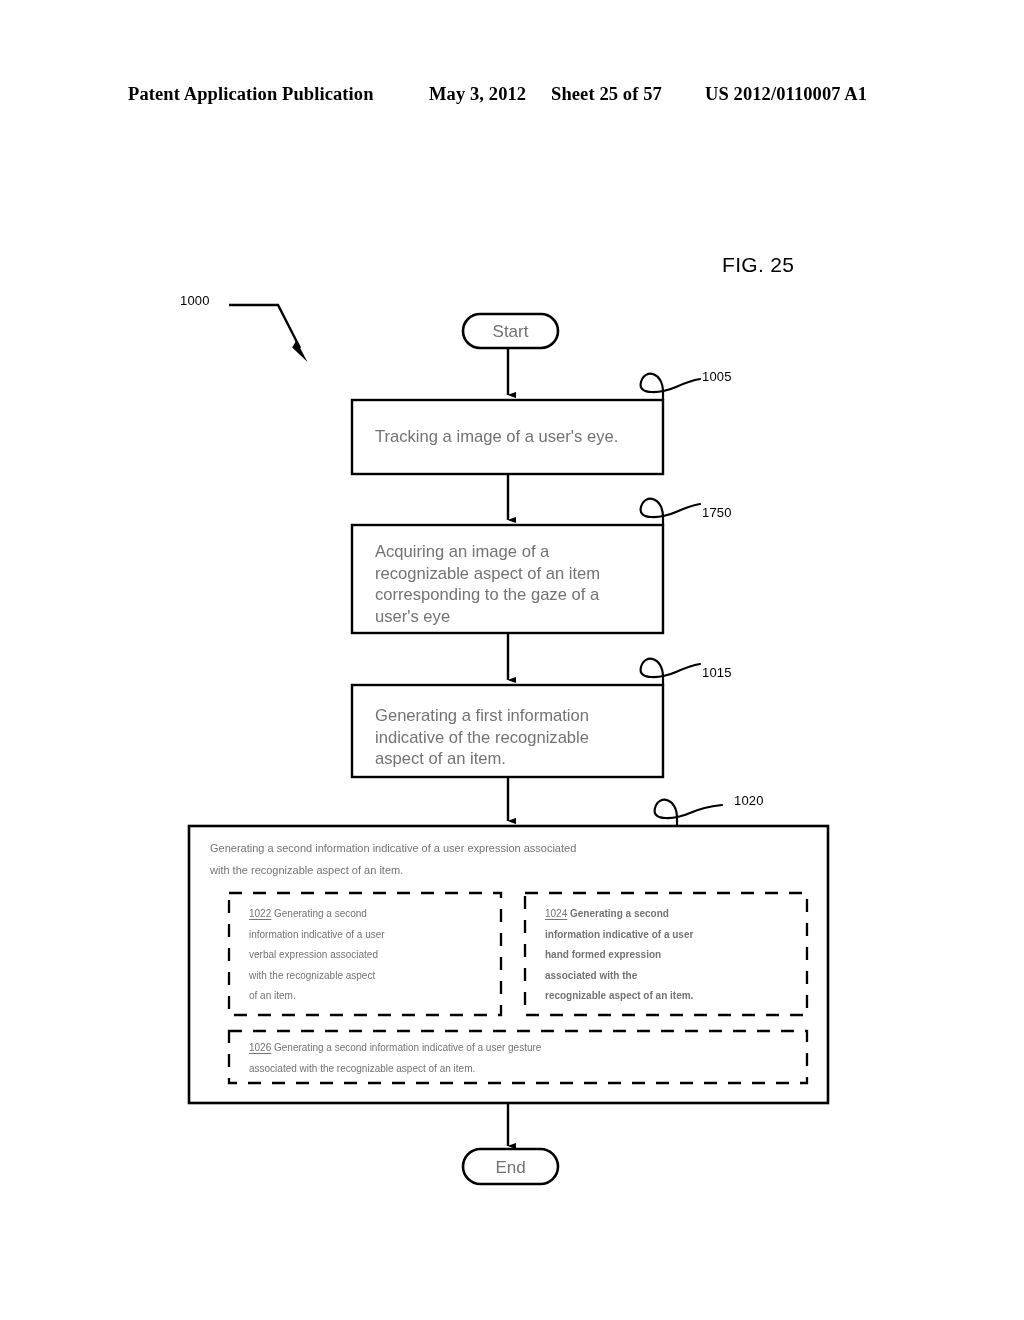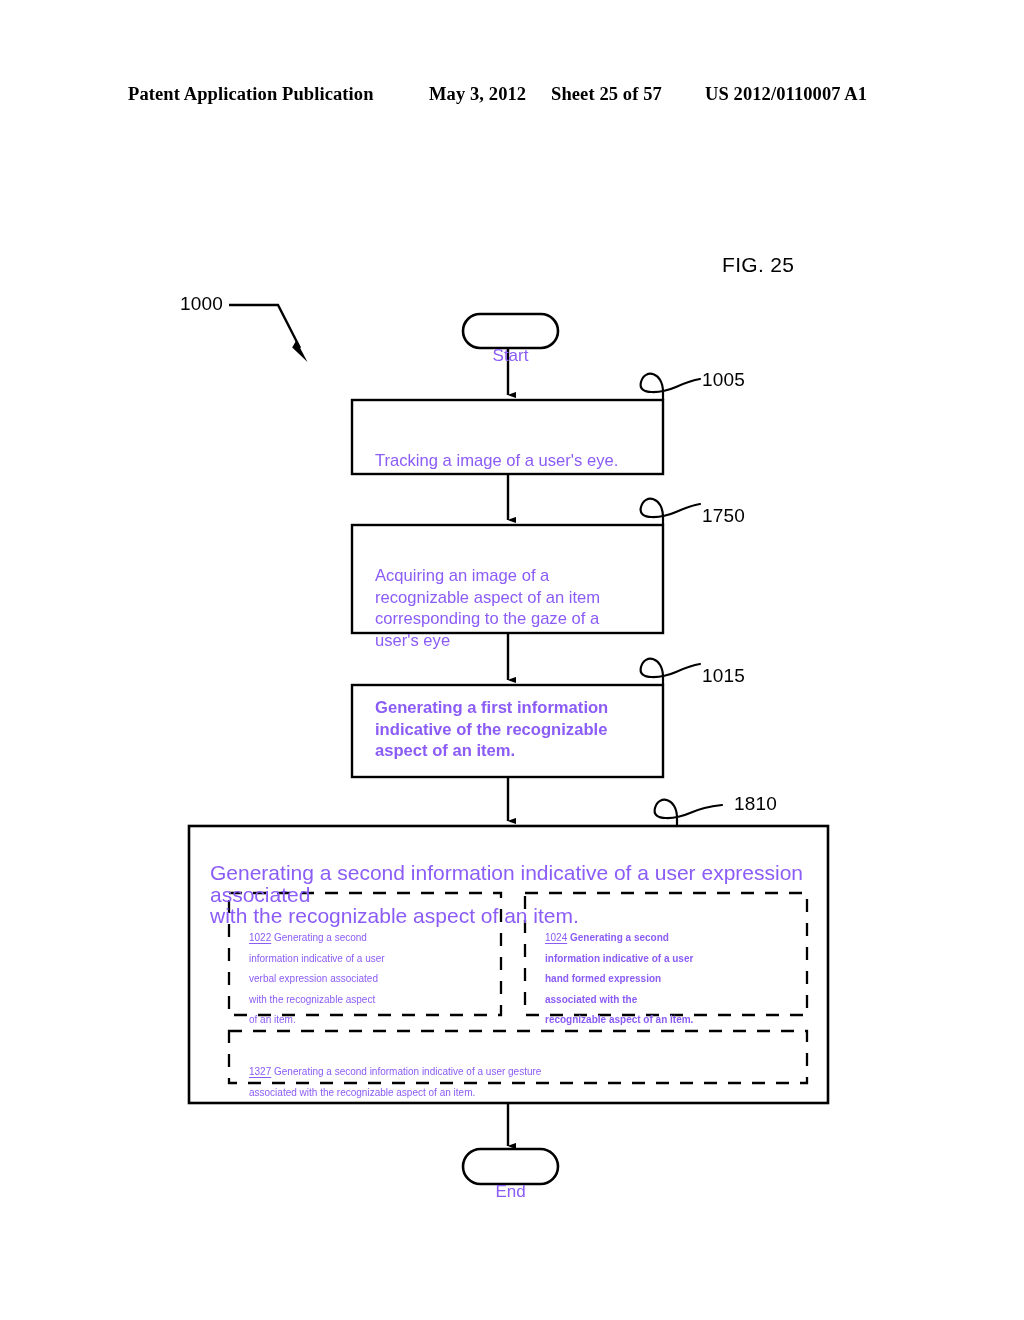--- a/index.html
+++ b/index.html
@@ -51,50 +51,49 @@
     left: 0;
     top: 0;
     width: 1024px;
     height: 1320px;
   }
 
   
   .node-text {
     position: absolute;
     font-family: "Liberation Sans", sans-serif;
-    color: #8b5cf6;
+    color: #737373;
     white-space: pre-line;
-    margin-top: 24px;
   }
 
   .terminal-label {
     font-size: 17px;
     text-align: center;
     width: 100%;
   }
 
   .process-text {
     font-size: 16.6px;
     line-height: 21.5px;
   }
 
   .big-box-header {
-    font-size: 21px;
+    font-size: 11px;
     line-height: 21.5px;
   }
 
   .sub-box-text {
     font-size: 10px;
     line-height: 20.6px;
   }
 
   .ref-num {
     position: absolute;
     font-family: "Liberation Sans", sans-serif;
-    font-size: 19px;
+    font-size: 13px;
     letter-spacing: 0.2px;
   }
 
   .sub-ref {
     text-decoration: underline;
     text-underline-offset: 2px;
   }
 </style>
 </head>
 <body>
@@ -163,37 +162,37 @@
 
 <div class="node-text process-text" style="left:375px; top:426px; width:280px;">Tracking a image of a user's eye.</div>
 <div class="ref-num" style="left:702px; top:369px;">1005</div>
 
 <div class="node-text process-text" style="left:375px; top:541px; width:280px;">Acquiring an image of a
 recognizable aspect of an item
 corresponding to the gaze of a
 user's eye</div>
 <div class="ref-num" style="left:702px; top:505px;">1750</div>
 
-<div class="node-text process-text" style="left:375px; top:673px; width:280px;font-weight:bold;">Generating a first information
+<div class="node-text process-text" style="left:375px; top:705px; width:280px;">Generating a first information
 indicative of the recognizable
 aspect of an item.</div>
 <div class="ref-num" style="left:702px; top:665px;">1015</div>
 
 <div class="node-text big-box-header" style="left:210px; top:838px; width:604px;">Generating a second information indicative of a user expression associated
 with the recognizable aspect of an item.</div>
-<div class="ref-num" style="left:734px; top:793px;">1810</div>
+<div class="ref-num" style="left:734px; top:793px;">1020</div>
 
 <div class="node-text sub-box-text" style="left:249px; top:904px; width:245px;"><span class="sub-ref">1022</span><span style="white-space:pre-line;">  </span><span style="white-space:pre-line;">Generating a second
 information indicative of a user
 verbal expression associated
 with the recognizable aspect
 of an item.</span></div>
 
 <div class="node-text sub-box-text" style="left:545px; top:904px; width:256px;"><span class="sub-ref">1024</span><span style="white-space:pre-line;">  </span><span style="white-space:pre-line;font-weight:bold;">Generating a second
 information indicative of a user
 hand formed expression
 associated with the
 recognizable aspect of an item.</span></div>
 
-<div class="node-text sub-box-text" style="left:249px; top:1038px; width:552px;"><span class="sub-ref">1327</span><span style="white-space:pre-line;">  </span><span style="white-space:pre-line;">Generating a second information indicative of a user gesture
+<div class="node-text sub-box-text" style="left:249px; top:1038px; width:552px;"><span class="sub-ref">1026</span><span style="white-space:pre-line;">  </span><span style="white-space:pre-line;">Generating a second information indicative of a user gesture
 associated with the recognizable aspect of an item.</span></div>
 
 <div class="node-text terminal-label" style="left:463px; top:1158px; width:95px;">End</div>
 
 </body></html>

